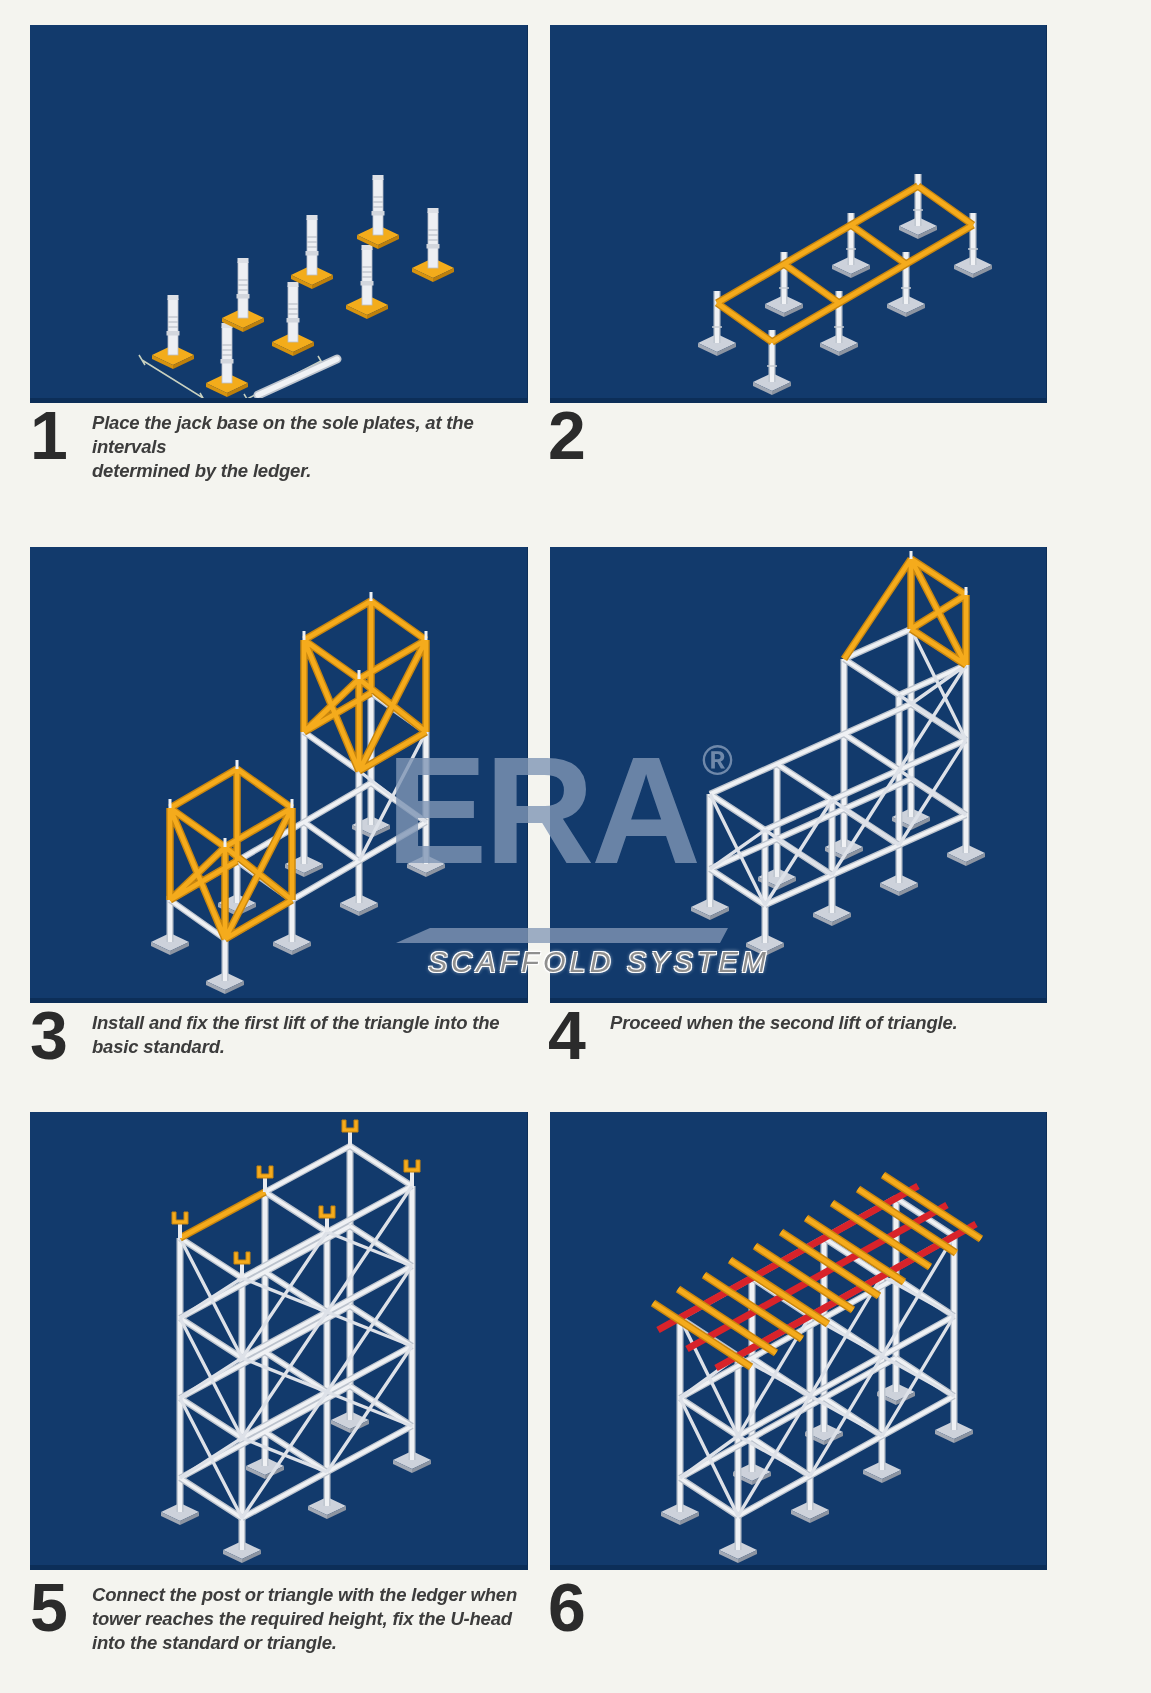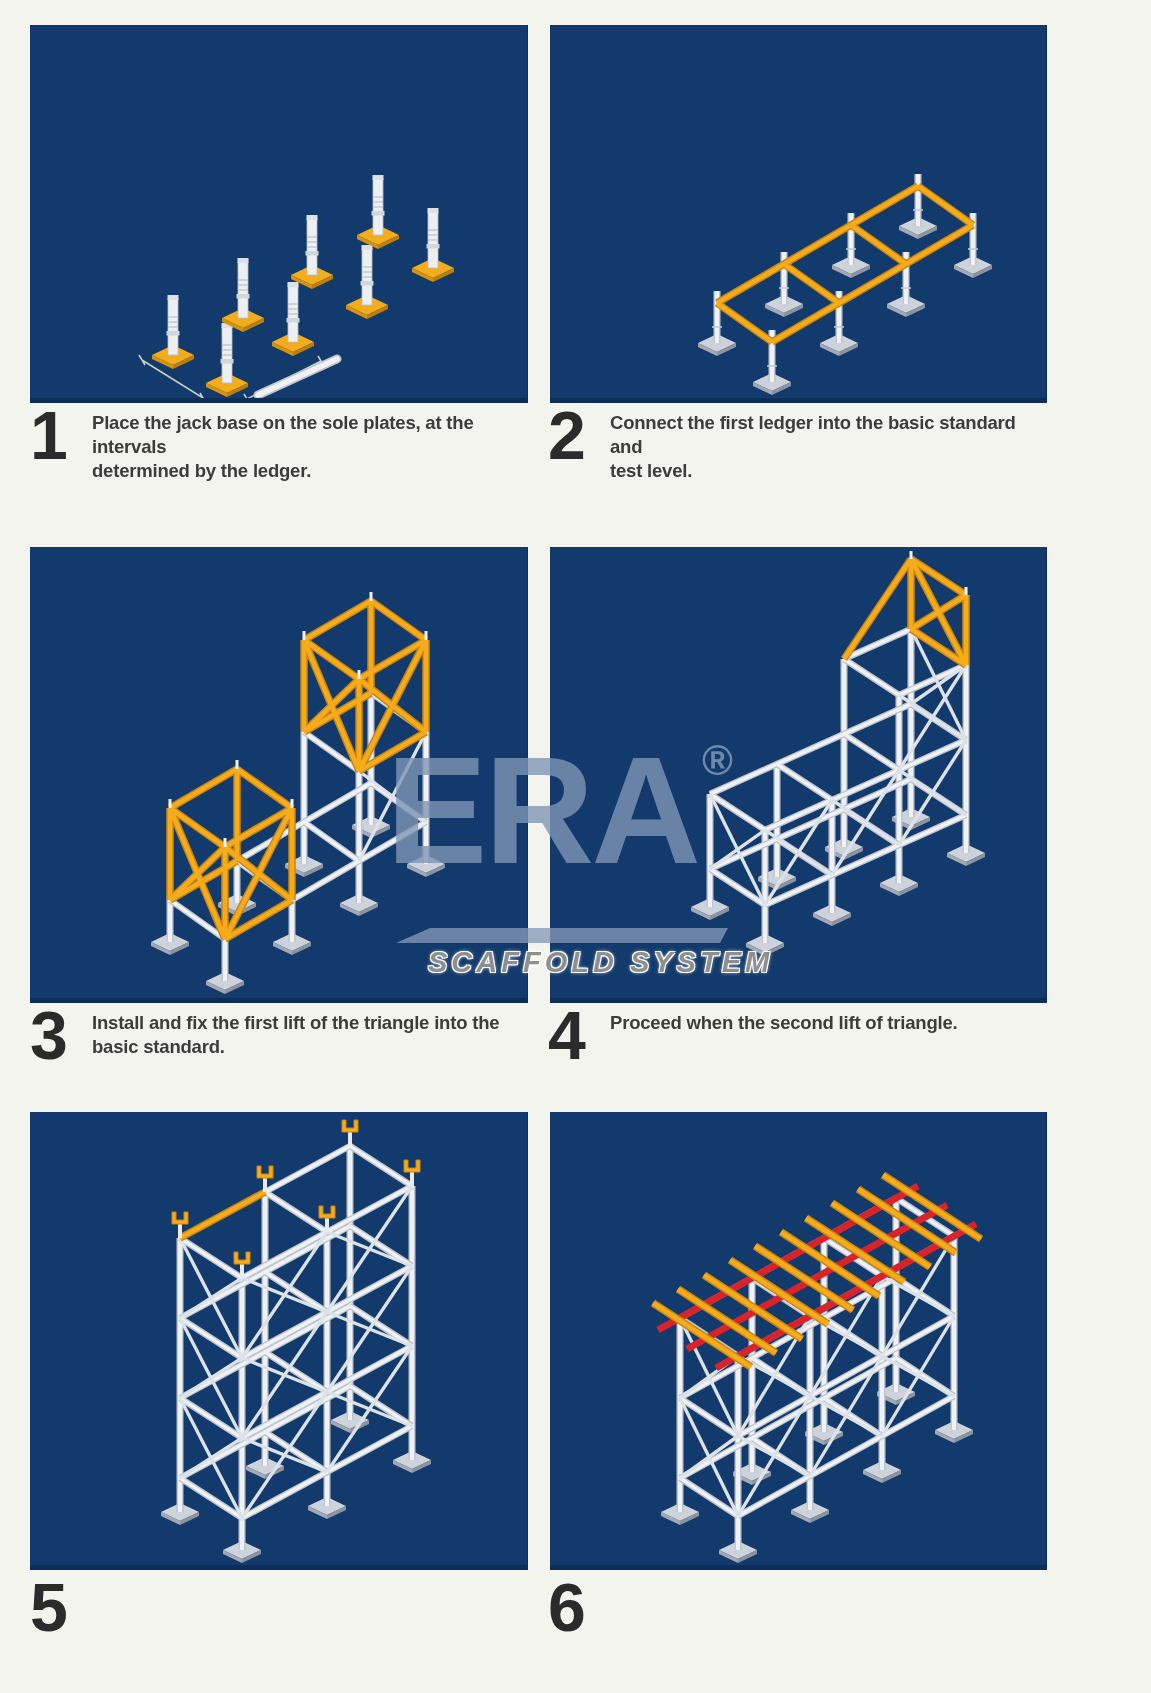--- a/index.html
+++ b/index.html
@@ -18,31 +18,31 @@
   .caption{position:absolute;display:flex;align-items:flex-start;}
   .c1{left:30px;top:408px;width:497px;}
   .c2{left:548px;top:408px;width:500px;}
   .c3{left:30px;top:1008px;width:497px;}
   .c4{left:548px;top:1008px;width:500px;}
   .c5{left:30px;top:1580px;width:497px;}
   .c6{left:548px;top:1580px;width:500px;}
   .num{flex:0 0 62px;font-size:68px;line-height:0.82;font-weight:bold;color:#2B2B2B;
        letter-spacing:-2px;}
   .txt{font-size:18.5px;font-weight:bold;color:#3C3C3C;line-height:1.3;white-space:pre-line;
-       letter-spacing:-0.2px;padding-top:3px;max-width:470px;}
+       letter-spacing:-0.2px;padding-top:3px;max-width:470px;font-style:italic;}
   
   .watermark{position:absolute;left:0;top:0;width:100%;height:100%;pointer-events:none;z-index:5;margin-top:46px;}
   .wm-era{position:absolute;left:386px;top:688px;font-size:152px;line-height:1;font-weight:bold;
           letter-spacing:-3px;color:rgba(128,150,181,0.80);}
   .wm-reg{position:absolute;font-size:42px;font-weight:bold;margin-left:4px;top:6px;
           color:rgba(128,150,181,0.85);letter-spacing:0;}
   .wm-bar{position:absolute;left:396px;top:882px;width:332px;height:15px;
           background:rgba(132,152,182,0.78);
           clip-path:polygon(34px 0,100% 0,calc(100% - 8px) 100%,0 100%);}
-  .wm-tag{position:absolute;left:428px;top:900px;font-size:29px;font-style:italic;font-weight:bold;
+  .wm-tag{position:absolute;left:428px;top:900px;font-size:29px;font-style:italic;font-weight:normal;
           letter-spacing:4px;color:#8F8F8F;
           text-shadow:-1px -1px 0 #fff,1px -1px 0 #fff,-1px 1px 0 #fff,1px 1px 0 #fff,0 0 4px #fff;}
   
   .wo{stroke:#BCC3CD;stroke-width:7;fill:none}
   .wf{stroke:#EFF1F4;stroke-width:4.2;fill:none}
   .ro{stroke:#BCC3CD;stroke-width:6.4;fill:none}
   .rf{stroke:#EFF1F4;stroke-width:3.8;fill:none}
   .wb{stroke:#DDE1E8;stroke-width:3.4;fill:none}
   .yo{stroke:#C9860E;stroke-width:7.5;fill:none}
   .yf{stroke:#F5AB1C;stroke-width:4.6;fill:none}
@@ -116,22 +116,20 @@
         <use href="#plate" x="423" y="240"></use>
       <path class="wo" d="M167,318 V266 M234,279 V227 M301,240 V188 M368,201 V149 M222,357 V305 M289,318 V266 M356,279 V227 M423,240 V188"></path>
       <path class="wf" d="M167,318 V266 M234,279 V227 M301,240 V188 M368,201 V149 M222,357 V305 M289,318 V266 M356,279 V227 M423,240 V188"></path>
       <path class="yo" d="M167,278 L368,161 M222,317 L423,200 M167,278 L222,317 M234,239 L289,278 M301,200 L356,239 M368,161 L423,200"></path>
       <path class="yf" d="M167,278 L368,161 M222,317 L423,200 M167,278 L222,317 M234,239 L289,278 M301,200 L356,239 M368,161 L423,200"></path>
       <path class="col" d="M162,302 h10 M229,263 h10 M296,224 h10 M363,185 h10 M217,341 h10 M284,302 h10 M351,263 h10 M418,224 h10"></path>
     </svg>
   </div>
   <div class="caption c2">
     <div class="num">2</div>
-    <div class="txt">Connect the first ledger into the basic standard and
-test level.</div>
   </div>
 
   <div class="panel p3">
     <svg viewBox="0 0 497 451">
       <use href="#plate" x="140" y="395"></use>
         <use href="#plate" x="207" y="356"></use>
       <use href="#plate" x="274" y="317"></use>
         <use href="#plate" x="341" y="278"></use>
       <use href="#plate" x="195" y="434"></use>
         <use href="#plate" x="262" y="395"></use>
@@ -196,20 +194,23 @@
       <use href="#uhead" x="150" y="126"></use>
         <use href="#uhead" x="235" y="80"></use>
       <use href="#uhead" x="320" y="34"></use>
         <use href="#uhead" x="212" y="166"></use>
       <use href="#uhead" x="297" y="120"></use>
         <use href="#uhead" x="382" y="74"></use>
     </svg>
   </div>
   <div class="caption c5">
     <div class="num">5</div>
+    <div class="txt">Connect the post or triangle with the ledger when
+tower reaches the required height, fix the U-head
+into the standard or triangle.</div>
   </div>
 
   <div class="panel p6">
     <svg viewBox="0 0 496 453">
       <use href="#plate" x="130" y="400"></use>
         <use href="#plate" x="202" y="360"></use>
       <use href="#plate" x="274" y="320"></use>
         <use href="#plate" x="346" y="280"></use>
       <use href="#plate" x="188" y="438"></use>
         <use href="#plate" x="260" y="398"></use>

